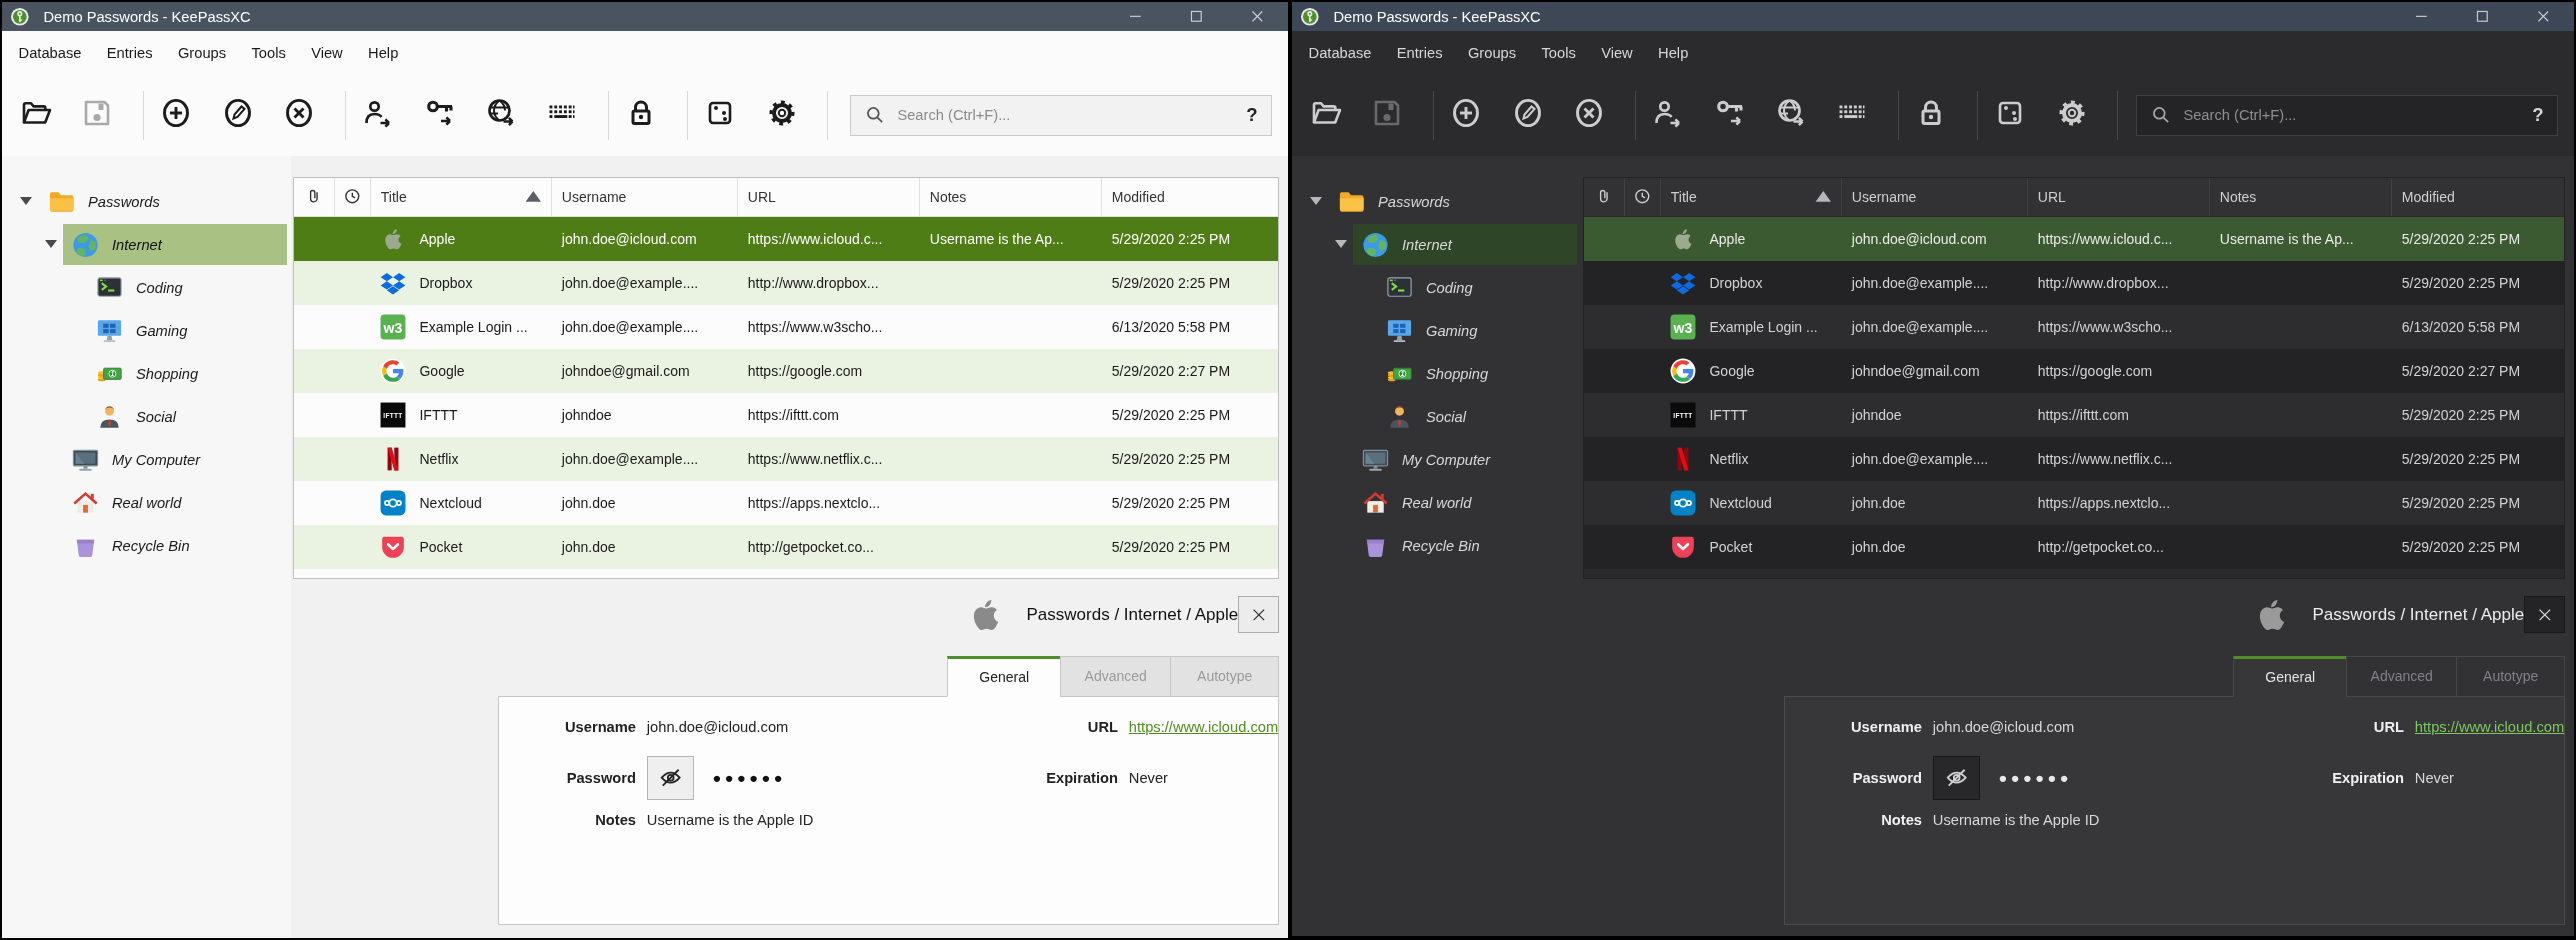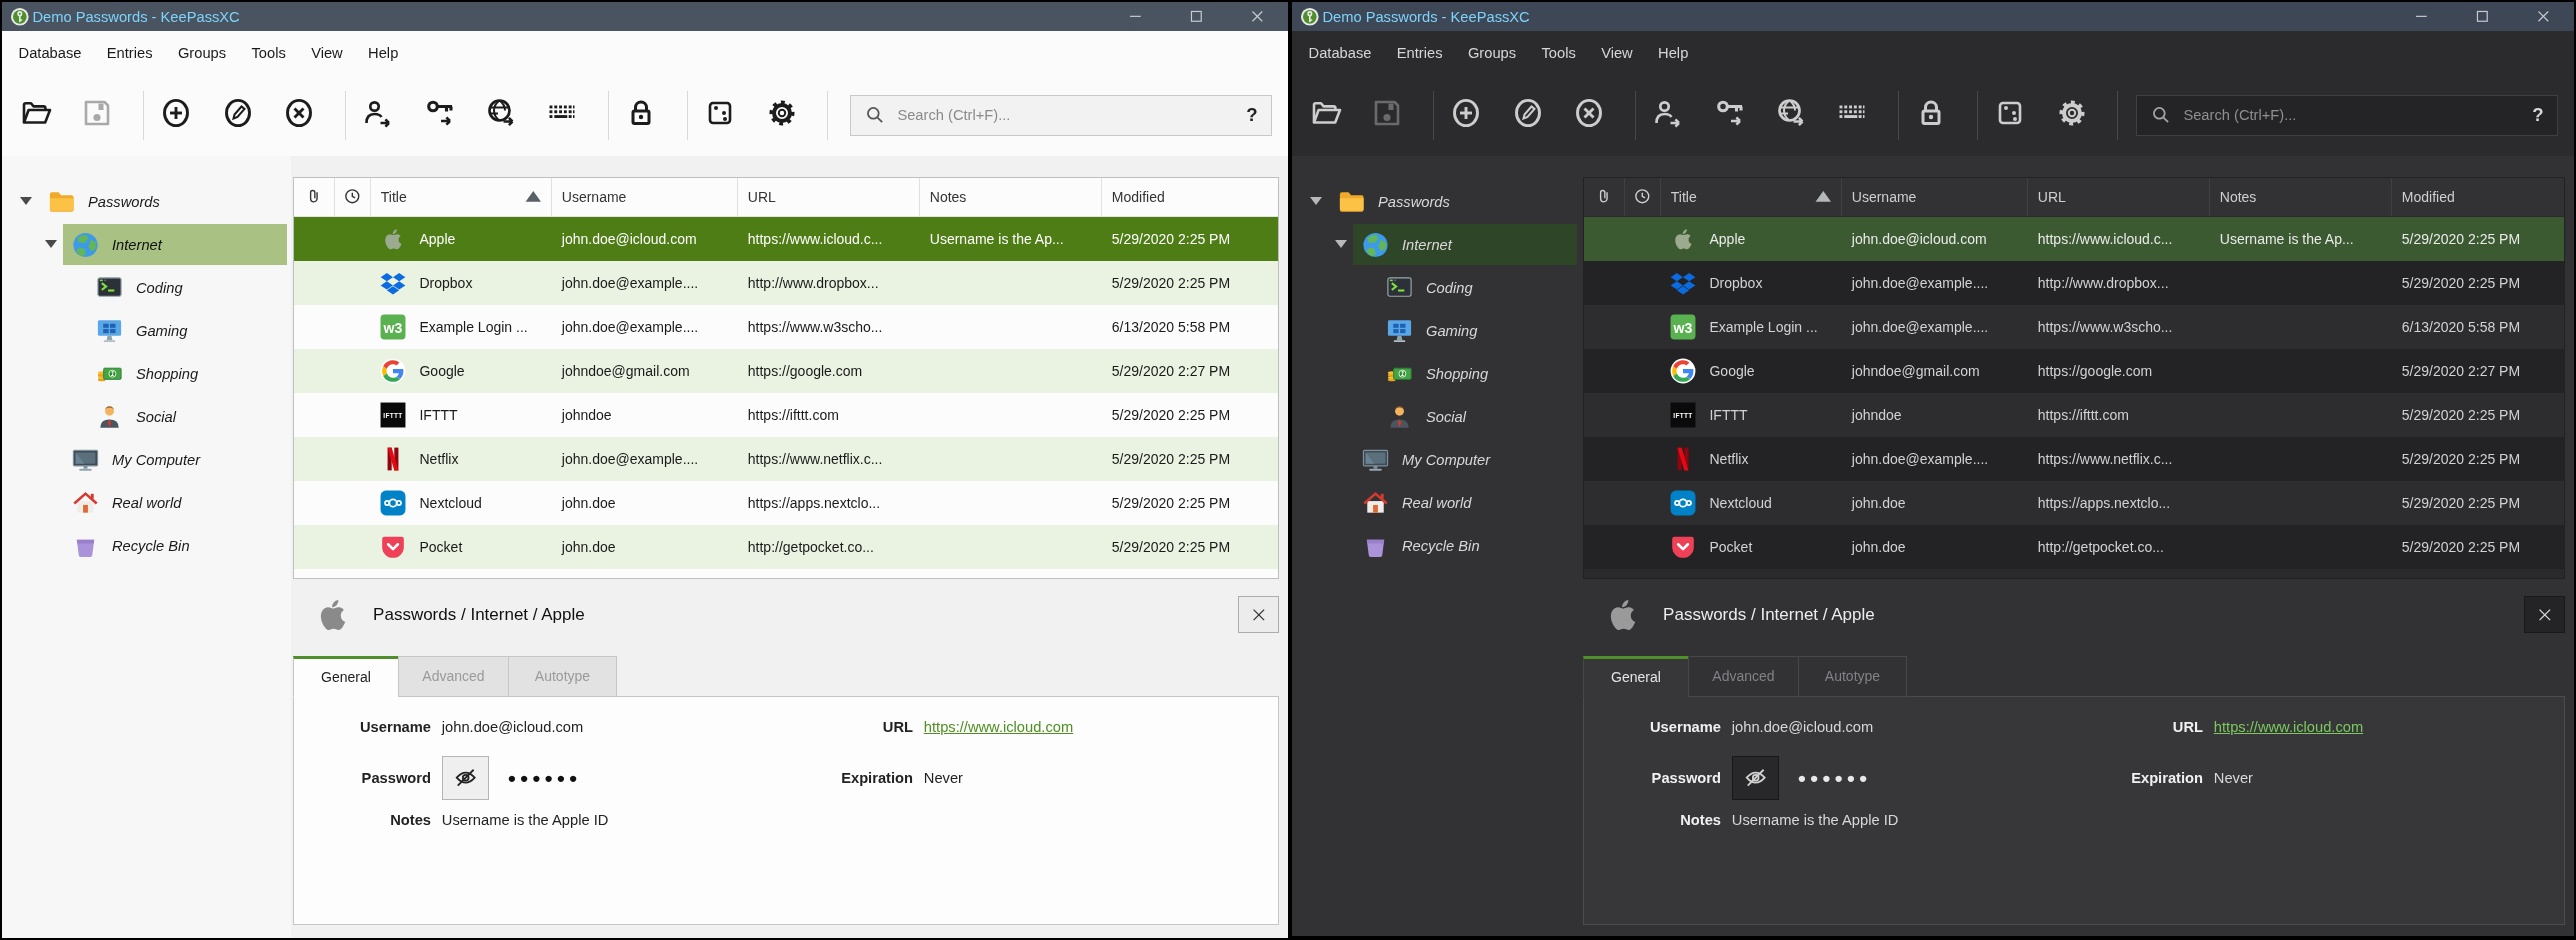--- a/index.html
+++ b/index.html
@@ -4,21 +4,21 @@
 <style>
   html,body{margin:0;padding:0;}
   body{width:2576px;height:940px;background:#000;position:relative;font-family:"Liberation Sans",sans-serif;overflow:hidden;}
   .window{position:absolute;top:2px;display:flex;flex-direction:column;overflow:hidden;}
   .w-light{left:2px;width:1286px;height:936px;background:#f1f1f1;}
   .w-dark{left:1292px;width:1282px;height:934px;background:#323234;}
 
   .titlebar{height:29px;flex:0 0 29px;display:flex;align-items:center;padding:0 0 0 7.8px;}
   .w-light .titlebar{background:#4a5461;}
   .w-dark .titlebar{background:#3e4755;}
-  .tb-title{color:#7dd3fc;font-size:14.7px;margin-left:3px;}
+  .tb-title{color:#ffffff;font-size:14.7px;margin-left:14px;}
   .tb-controls{margin-left:auto;display:flex;}
   .tb-btn{width:61px;height:29px;display:flex;align-items:center;justify-content:center;color:#c9cdd3;}
   .tb-btn svg{width:12.7px;height:12.7px;}
 
   .menubar{height:43px;flex:0 0 43px;display:flex;align-items:center;padding:0 3.9px;}
   .w-light .menubar,.w-light .toolbar{background:#fbfbfb;}
   .w-dark .menubar,.w-dark .toolbar{background:#2b2b2d;}
   .menu-item{padding:0 12.7px;font-size:14.7px;}
   .w-light .menu-item{color:#1a1a1a;}
   .w-dark .menu-item{color:#d6d6d6;}
@@ -92,37 +92,37 @@
   .w-light .erow.selected{background:#4e7d15;color:#fff;}
   .w-dark .erow{background:#2d2d30;color:#d2d2d2;}
   .w-dark .erow.alt{background:#232326;}
   .w-dark .erow.selected{background:#3c5a31;color:#eaeaea;}
   .erow.selected .eicon{color:#9cab90;}
   .ecell{padding:0 9.8px;box-sizing:border-box;overflow:hidden;white-space:nowrap;}
   .ecell.c2{display:flex;align-items:center;padding-left:8.8px;}
   .eicon{width:26px;height:26px;flex:0 0 26px;margin-right:13.7px;}
   .eicon svg{width:26px;height:26px;display:block;}
 
-  .detail{position:relative;flex:1;min-height:0;display:flex;flex-direction:column;}
+  .detail{position:relative;flex:1;min-height:0;display:flex;flex-direction:column;align-items:flex-end;}
   .dhead{display:flex;align-items:center;margin-top:14.7px;height:43px;flex:0 0 43px;}
   .dicon{width:39px;height:43px;margin-left:19.6px;flex:0 0 39px;}
   .dicon svg{width:39px;height:43px;}
   .w-light .dicon{color:#8a8a8a;}
   .w-dark .dicon{color:#9a9a9a;}
   .dtitle{font-size:17px;margin-left:21.5px;}
   .w-light .dtitle{color:#111;}
   .w-dark .dtitle{color:#ececec;}
   .dclose{margin-left:auto;margin-right:0px;width:41px;height:37px;border:1px solid;display:flex;align-items:center;justify-content:center;box-sizing:border-box;}
   .dclose svg{width:13.7px;height:13.7px;}
   .w-light .dclose{background:#ececec;border-color:#adadad;color:#333;}
   .w-dark .dclose{background:#242427;border-color:#19191b;color:#d6d6d6;}
 
   .tabs{display:flex;margin-top:19.6px;position:relative;z-index:2;}
   .tab{height:41px;box-sizing:border-box;display:flex;align-items:center;justify-content:center;font-size:14px;border:1px solid;}
-  .tab.t0{width:106px;}
+  .tab.t0{width:114px;}
   .tab.t1{width:111px;}
   .tab.t2{width:109px;}
   .w-light .tab{background:#e2e2e2;border-color:#c6c6c6;color:#9a9a9a;}
   .w-light .tab.active{background:#fdfdfd;border-top:3.9px solid #4e8f2c;border-bottom:1px solid #fdfdfd;color:#222;}
   .w-dark .tab{background:#323235;border-color:#47474a;color:#828286;}
   .w-dark .tab.active{background:#37373a;border-top:3.9px solid #4e8f2c;border-bottom:1px solid #37373a;color:#e4e4e4;}
   .tab + .tab{margin-left:-1px;}
 
   .dbox{margin-top:-1px;height:229px;flex:0 0 229px;border:1px solid;box-sizing:border-box;padding:15.6px 0 0 0;}
   .w-light .dbox{background:#fdfdfd;border-color:#c6c6c6;}

